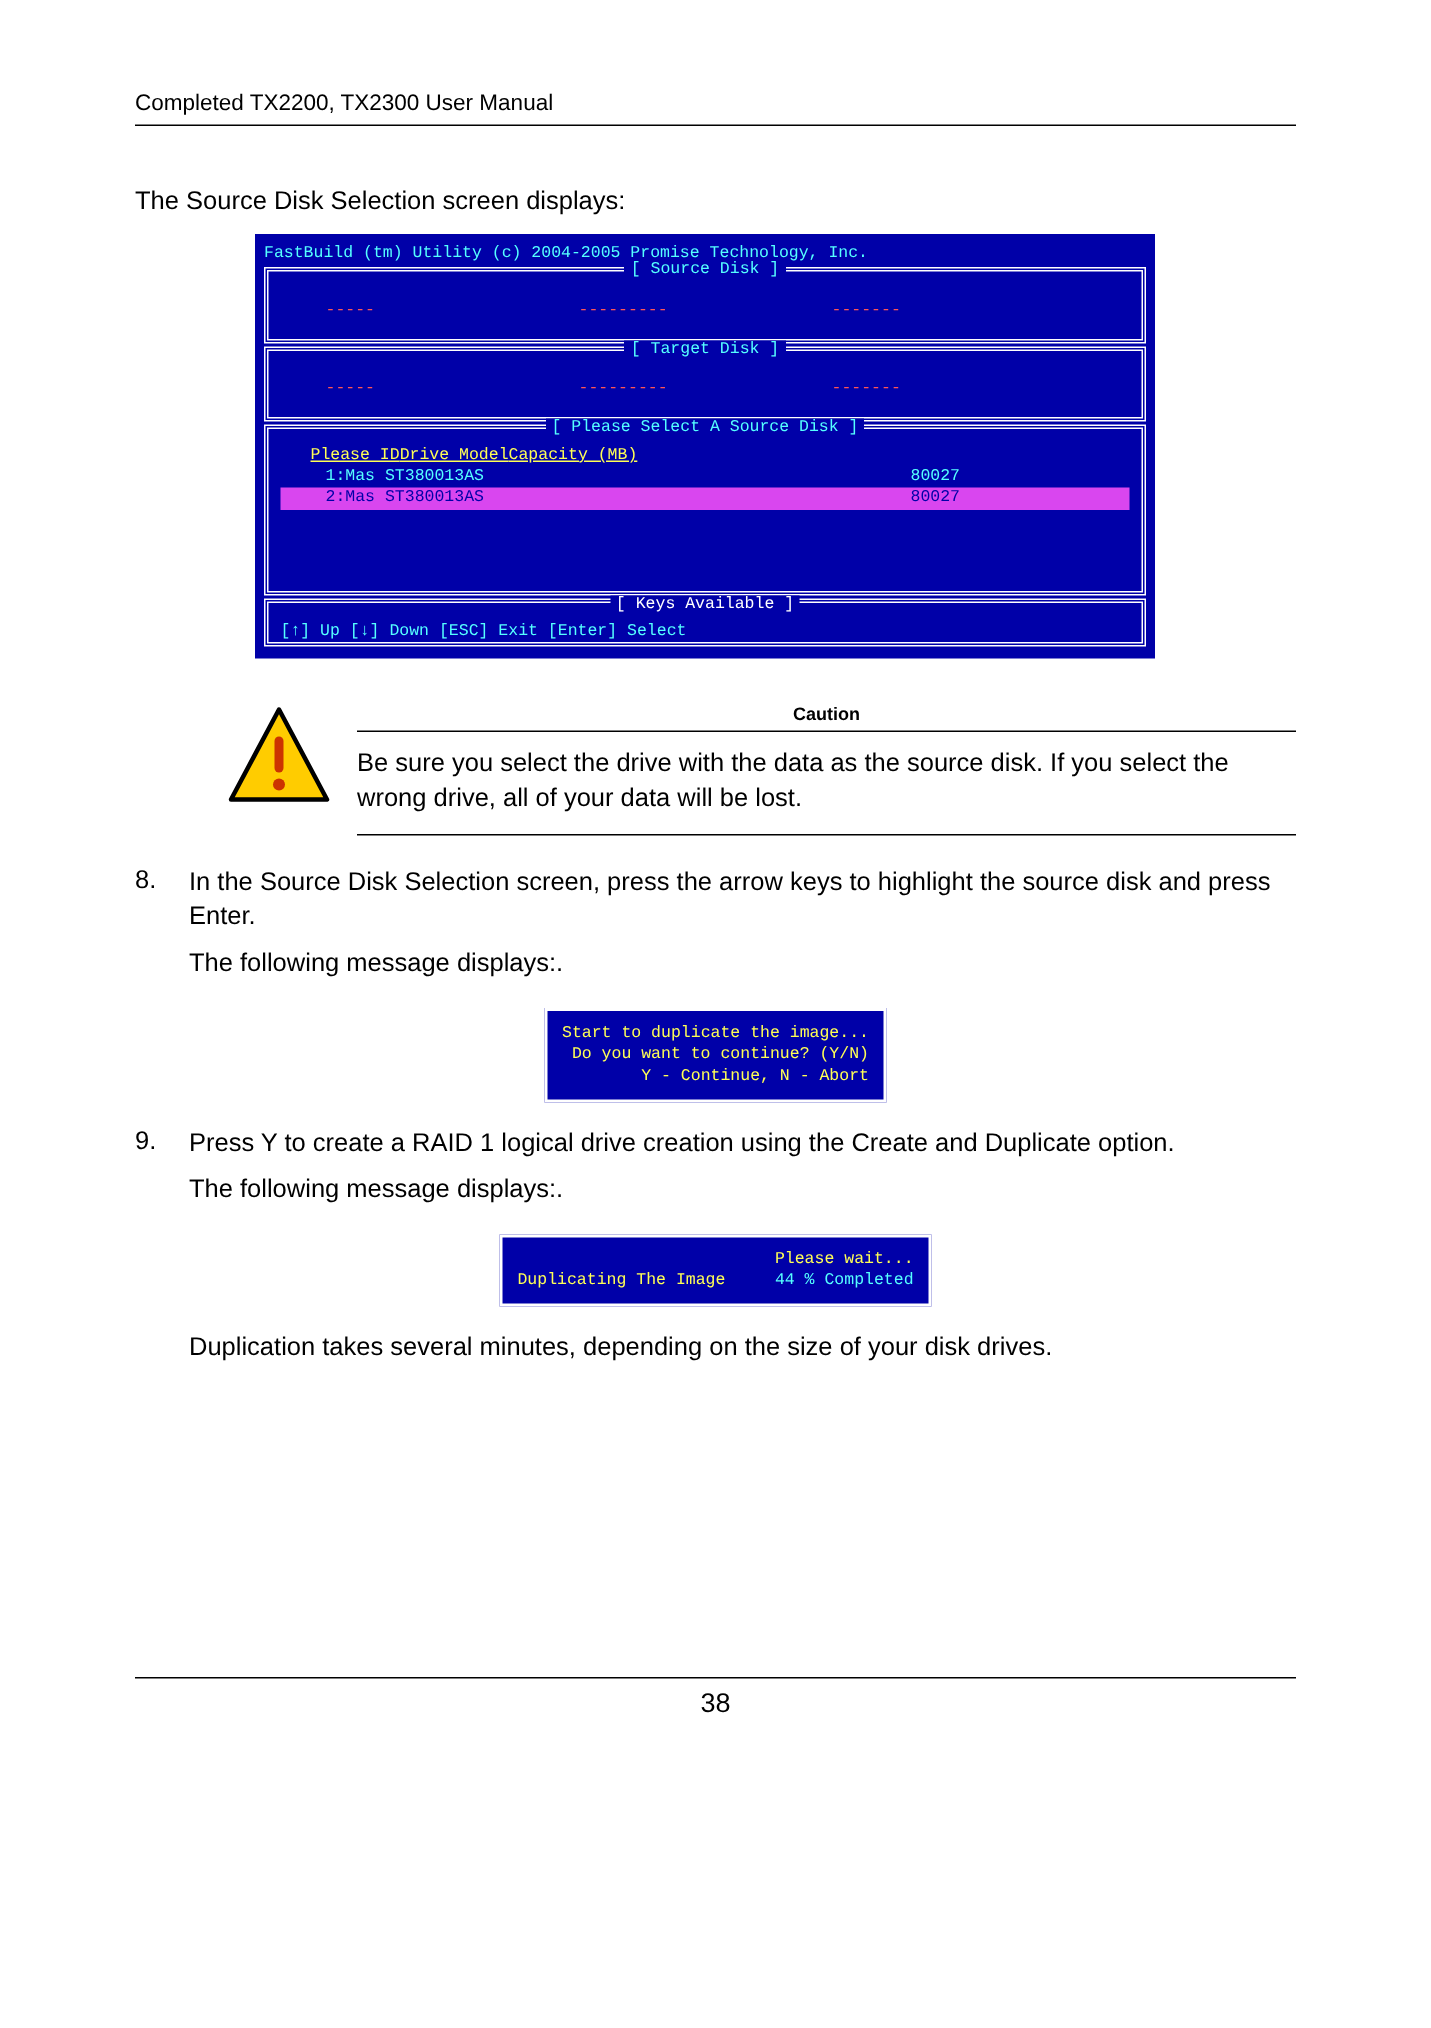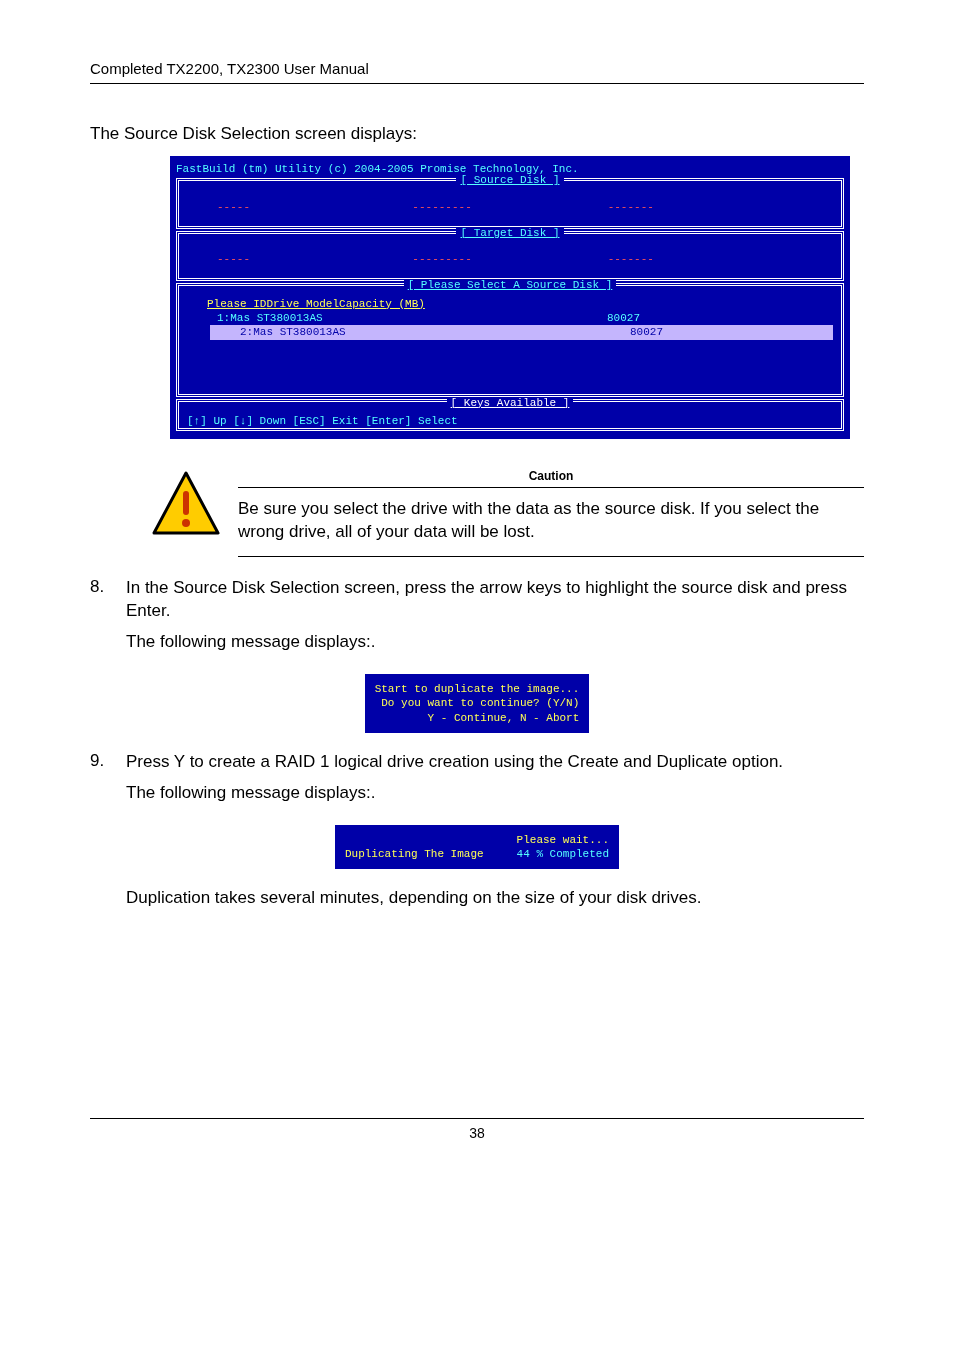--- a/index.html
+++ b/index.html
@@ -14,21 +14,21 @@
       font-size: 15px;
       margin-bottom: 6px;
     }
     .hr-top { border: none; border-top: 1px solid #000; margin-bottom: 40px; }
     .intro-text {
       font-size: 17px;
       margin-bottom: 12px;
     }
     .bios-window {
       margin-left: 80px;
-      width: 680px;
+      width: 600px;
       background: #0000a8;
       color: #fff;
       font-family: "Courier New", monospace;
       font-size: 11px;
       padding: 6px;
       line-height: 1.3;
     }
     .bios-top-line { margin-bottom: 2px; }
     .bios-box {
       border-left: 3px double #fff;
@@ -41,27 +41,26 @@
     .bios-box.topborder { border-top: 3px double #fff; }
     .bios-title-cut {
       position: relative;
       margin-top: -12px;
       text-align: center;
       margin-bottom: 4px;
     }
     .bios-title-cut span {
       background: #0000a8;
       padding: 0 4px;
-      text-decoration: underline;
     }
     .cyan { color: #55ffff; }
     .yellow { color: #ffff55; }
     .red { color: #ff5555; }
     .bios-row { display: flex; white-space: pre; }
-    .bios-row.highlighted { background: #c4b5fd; color: #0000a8; margin-left: 23px; }
+    .bios-row.highlighted { background: #d946ef; color: #0000a8; }
     .bios-row .col1 { flex: 0 0 180px; padding-left: 30px; }
     .bios-row .col2 { flex: 0 0 200px; }
     .bios-row .col3 { flex: 1; text-align: left; padding-left: 40px; }
     .bios-header-row { display: flex; white-space: pre; text-decoration: underline; }
     .bios-spacer { height: 50px; }
     .keys-box { padding: 6px 8px 0 8px; }
     .caution-block {
       display: flex;
       align-items: flex-start;
       margin: 30px 0 20px 60px;
@@ -103,21 +102,21 @@
       white-space: pre;
       width: fit-content;
       border: 2px solid #fff;
       line-height: 1.3;
       text-align: right;
     }
     .msg-box .yellow { color: #ffff55; }
     .footer {
       margin-top: 200px;
       text-align: center;
-      font-size: 14px;
+      font-size: 18px;
     }
     .footer-hr { border: none; border-top: 1px solid #000; margin-bottom: 6px; }
     .source-empty, .target-empty { display:flex; padding: 8px 30px; }
     .source-empty span, .target-empty span { flex: 1; }
   </style>
 </head>
 <body>
 
 <div class="header-line">Completed TX2200, TX2300 User Manual</div>
 <hr class="hr-top">

